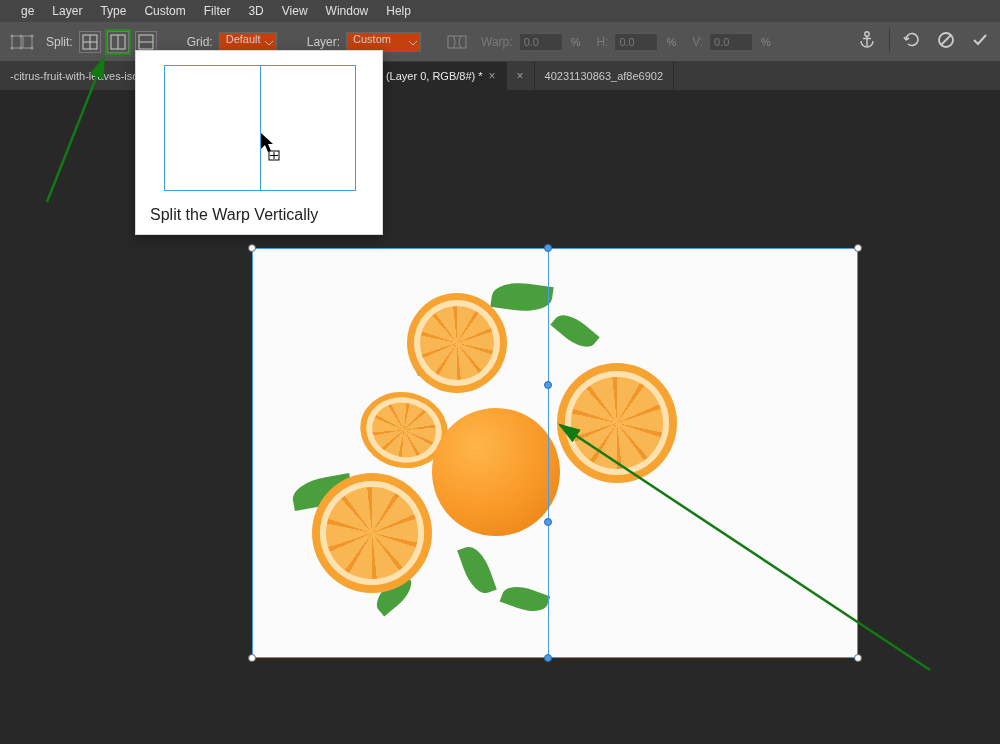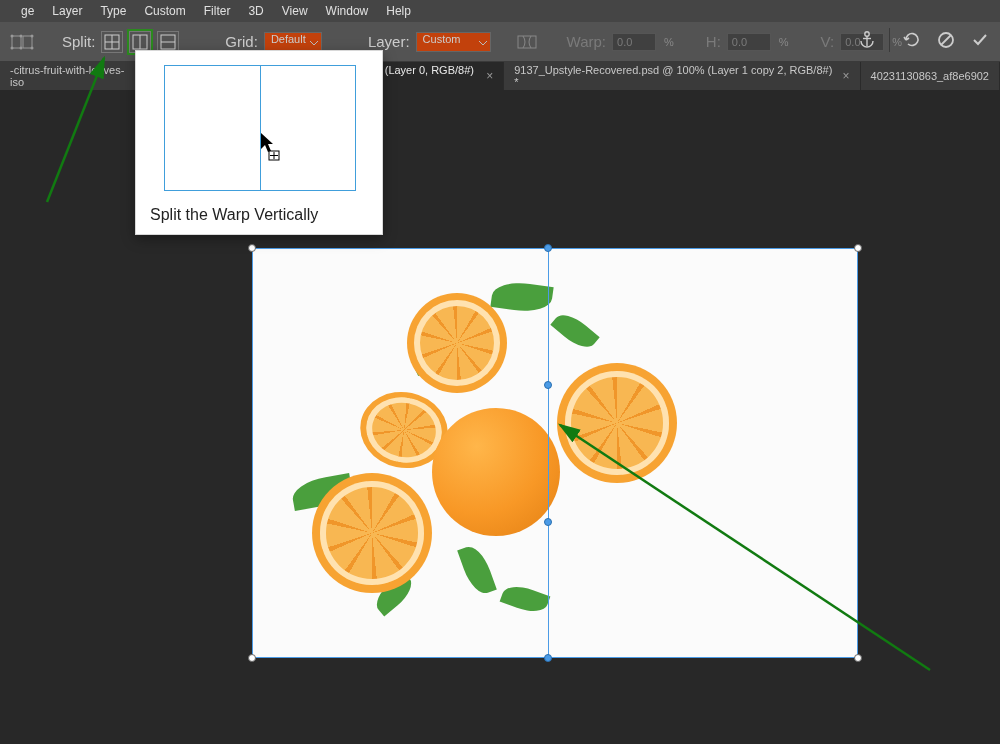--- a/index.html
+++ b/index.html
@@ -1,21 +1,21 @@
 <!DOCTYPE html>
 <html><head>
 <meta charset="utf-8">
 <style>
   * { margin:0; padding:0; box-sizing:border-box; font-family:"Segoe UI",Arial,sans-serif; }
   body { width:1000px; height:744px; background:#282828; overflow:hidden; position:relative; }
   .menubar { background:#454545; height:22px; display:flex; align-items:center; padding:0 12px; color:#e0e0e0; font-size:12px; }
   .menubar span { padding:0 9px; cursor:default; }
   .toolbar { background:#535353; height:40px; display:flex; align-items:center; padding:0 8px; gap:6px; border-bottom:1px solid #3a3a3a; position:relative;}
   .tool-icon { width:28px; height:28px; display:inline-flex; align-items:center; justify-content:center; }
-  .label { color:#ccc; font-size:15px; margin-left:20px;}
+  .label { color:#ccc; font-size:12px; margin-left:4px;}
   .split-btn { width:22px; height:22px; border:1px solid #777; display:inline-flex; align-items:center; justify-content:center; background:#535353;}
   .split-btn.active { outline:2px solid #2b8a1e; outline-offset:0; }
   .select { background:#c2410c; color:#ccc; font-size:11px; border:1px solid #666; height:20px; padding:0 14px 0 6px; position:relative; }
   .select .chev { position:absolute; right:3px; top:5px; }
   .warp-select { width:75px; }
   .grid-select { width:58px; }
   .numfield { background:#404040; color:#7a7a7a; font-size:11px; width:44px; height:18px; display:inline-flex; align-items:center; padding:0 4px; border:1px solid #555;}
   .unit { color:#888; font-size:11px; margin:0 6px 0 2px;}
   .right-tools { position:absolute; right:8px; top:6px; display:flex; gap:10px; align-items:center;}
   .rt-icon { width:24px; height:24px; display:flex; align-items:center; justify-content:center; color:#ccc;}
@@ -157,21 +157,20 @@
 
 <div class="tabbar">
   <div class="tab" style="max-width:158px;">
     <span>-citrus-fruit-with-leaves-iso</span>
   </div>
   <div class="tab active" style="padding-left:228px;">
     <span>s (Layer 0, RGB/8#) *</span>
     <span class="x">×</span>
   </div>
   <div class="tab">
-    <span>9137_Upstyle-Recovered.psd @ 100% (Layer 1 copy 2, RGB/8#) *</span>
     <span class="x">×</span>
   </div>
   <div class="tab">
     <span>40231130863_af8e6902</span>
   </div>
 </div>
 
 <div class="canvas-wrap">
   <div class="image">
 

